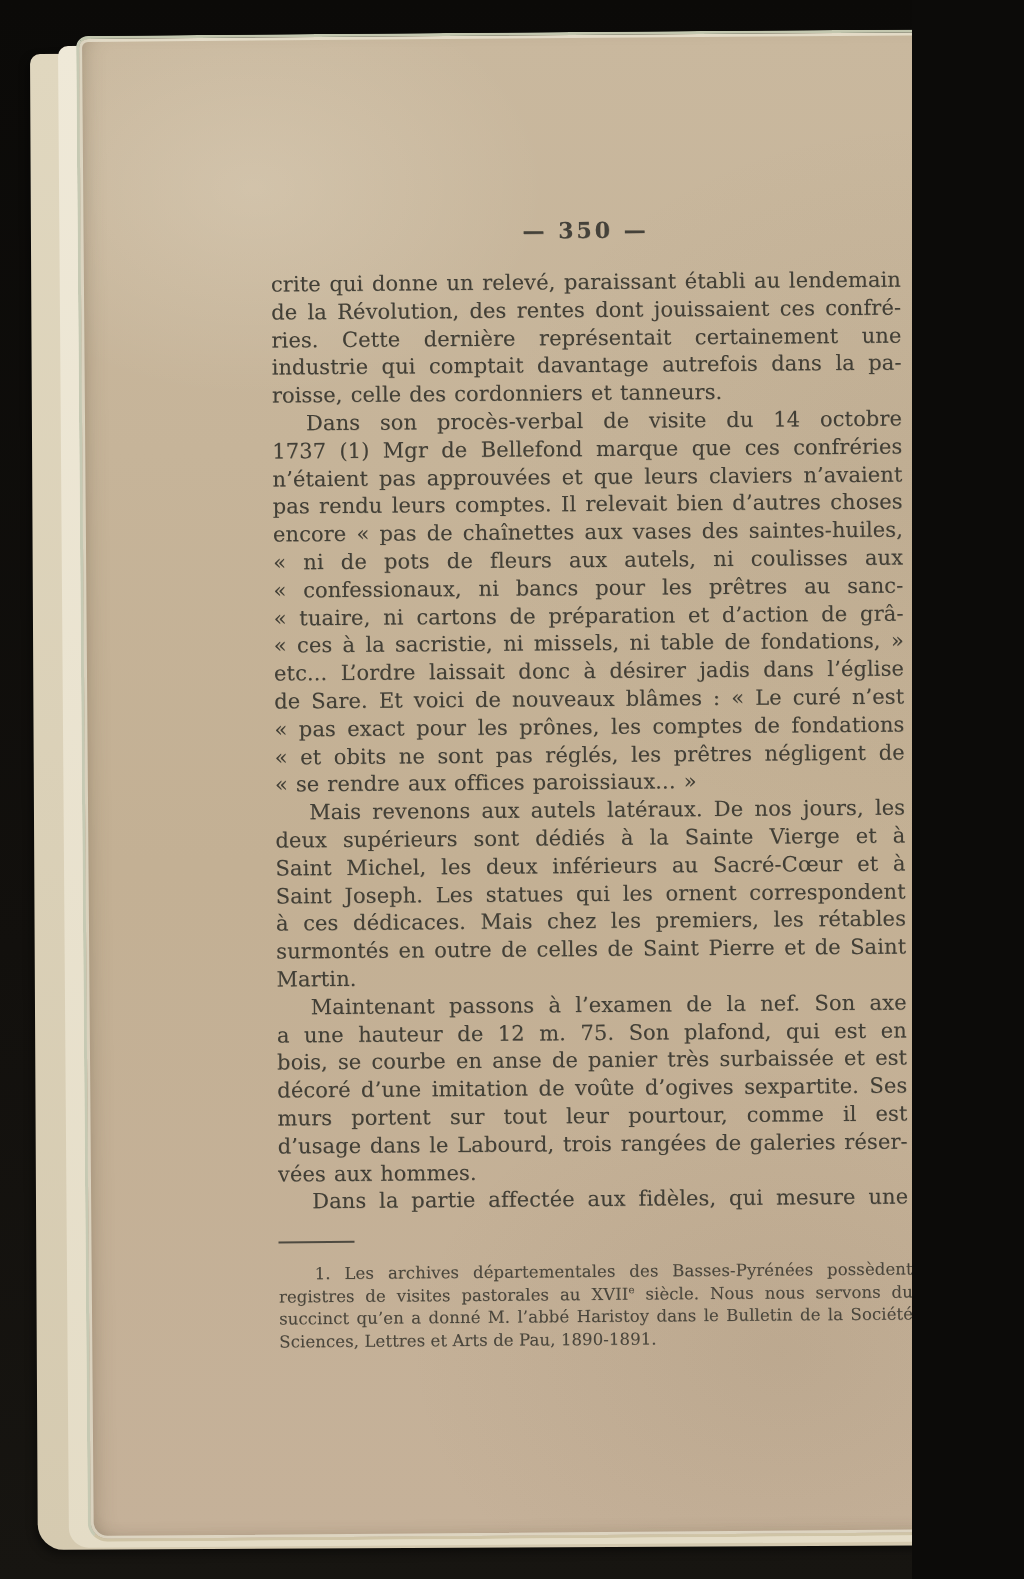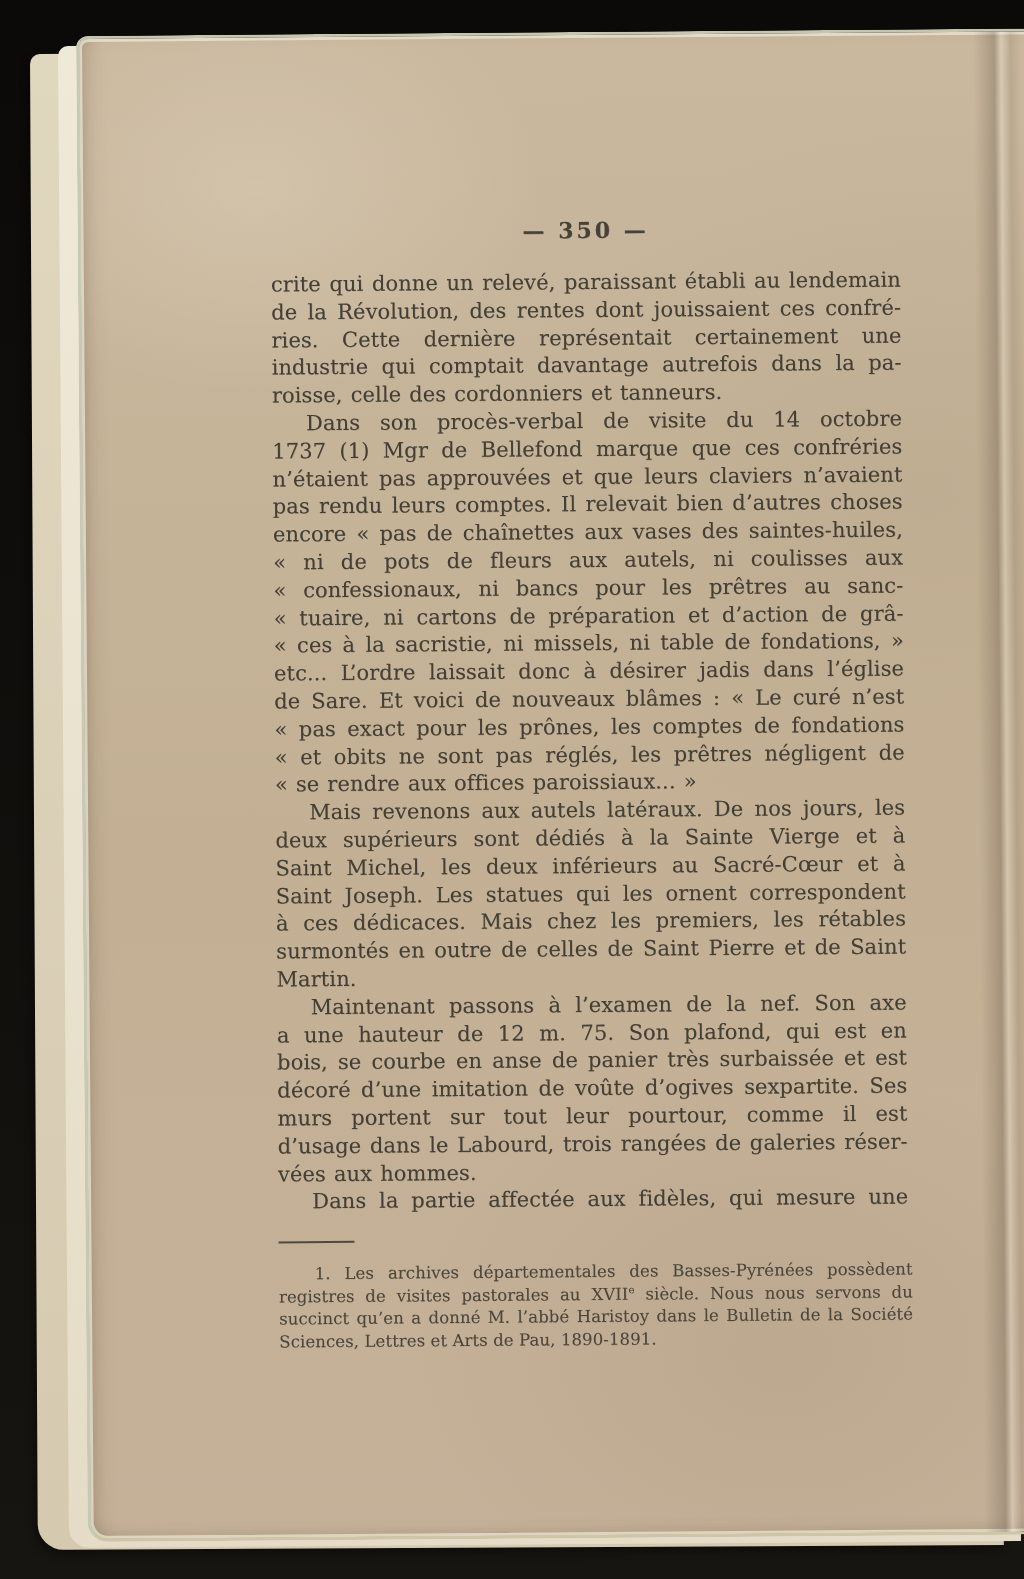--- a/index.html
+++ b/index.html
@@ -3,21 +3,21 @@
 <meta charset="utf-8">
 <style>
   html, body {
     margin: 0;
     padding: 0;
     background: #0c0b09;
     font-family: "DejaVu Serif", "Liberation Serif", serif;
   }
   .scene {
     position: relative;
-    width: 1024px;
+    width: 912px;
     height: 1579px;
     overflow: hidden;
     background: linear-gradient(180deg, #0b0a08 0%, #12100d 60%, #171511 100%);
   }
   
   .sheet-cream {
     position: absolute;
     left: 30px; top: 54px;
     width: 966px; height: 1496px;
     background: linear-gradient(180deg, #e0d7bf, #d5cab0);

